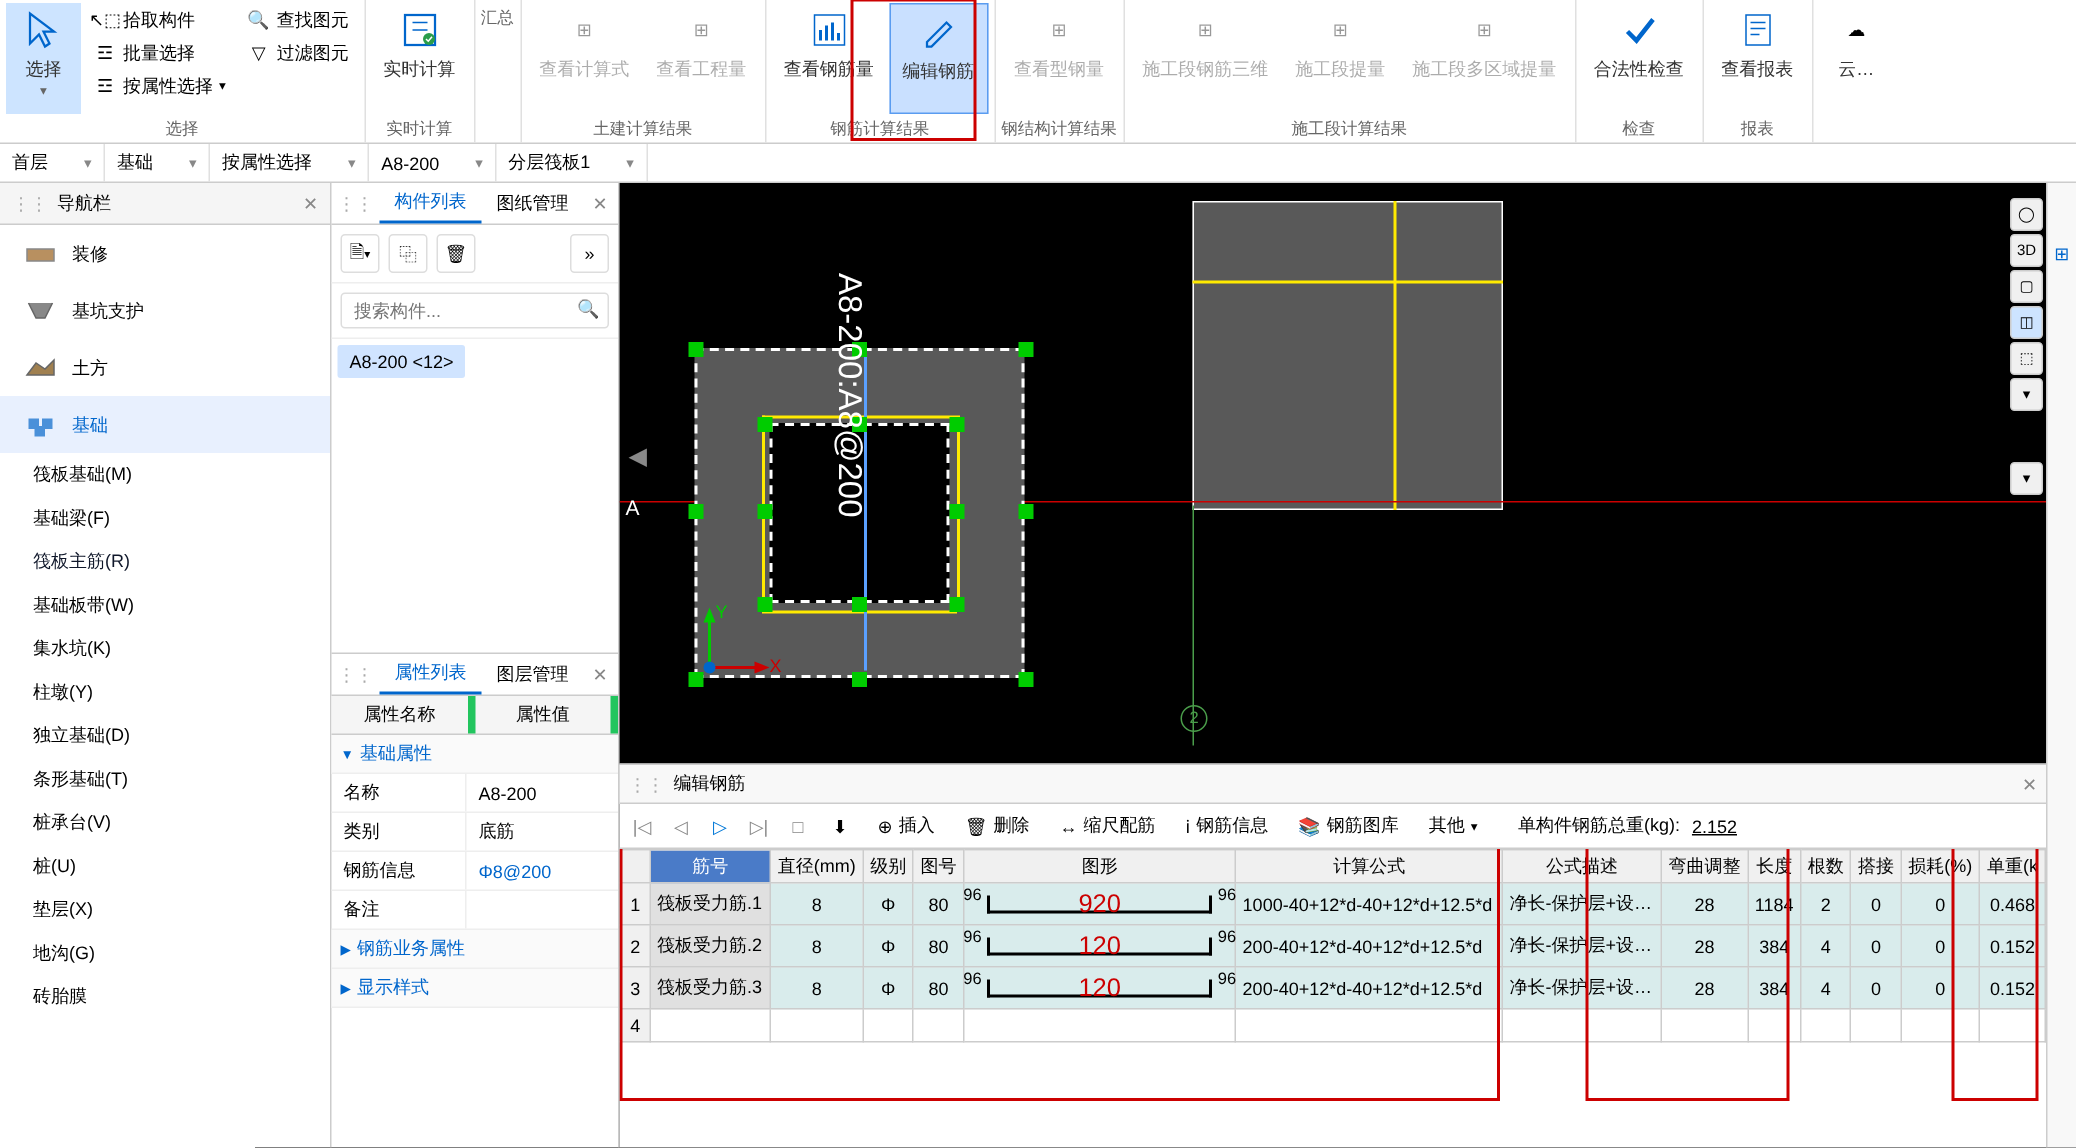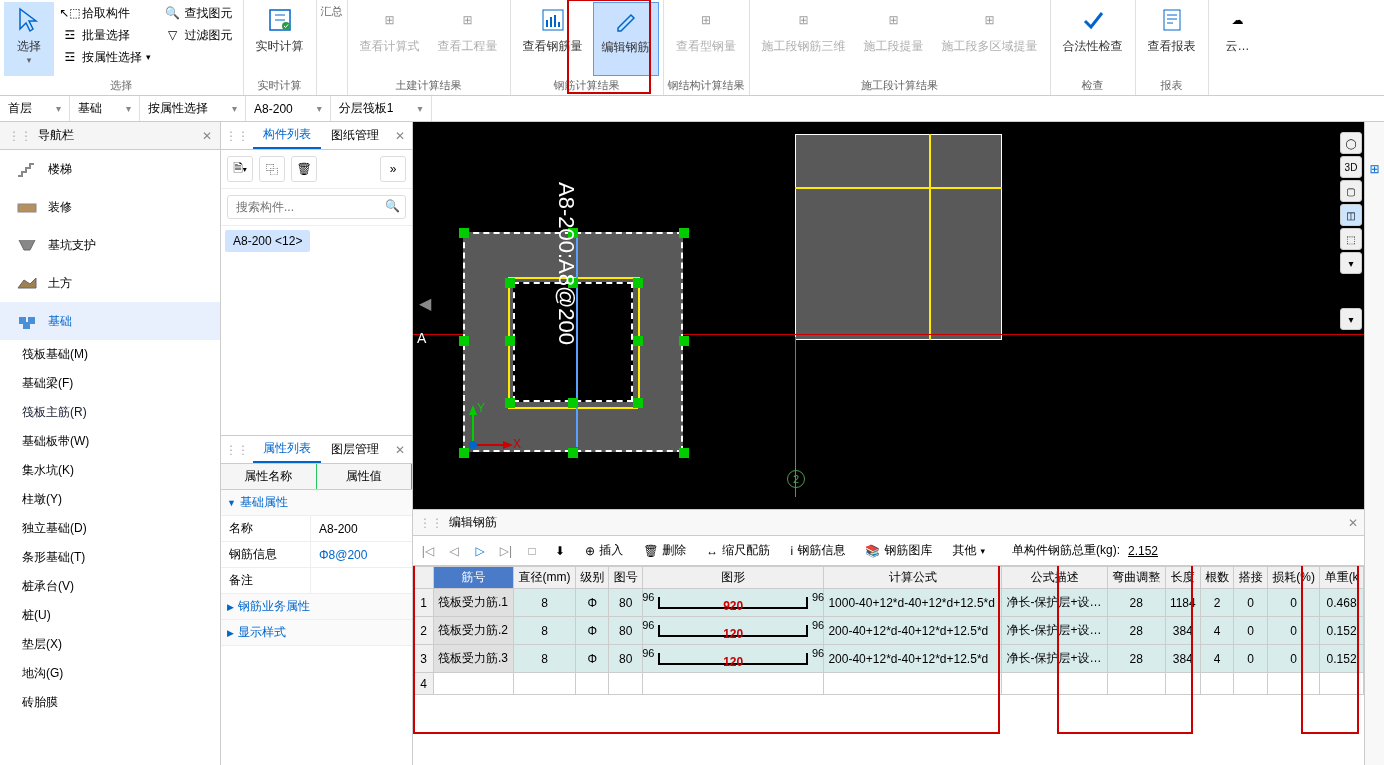--- a/index.html
+++ b/index.html
@@ -50,21 +50,21 @@
     .comp-tb-btn { width: 26px; height: 26px; border: 1px solid #ddd; border-radius: 3px; display: flex; align-items: center; justify-content: center; cursor: pointer; background: #fff; }
     .search-row { padding: 6px; border-bottom: 1px solid #eee; position: relative; }
     .search-input { width: 100%; padding: 4px 24px 4px 8px; border: 1px solid #ddd; border-radius: 3px; }
     .search-icon-pos { position: absolute; right: 12px; top: 10px; color: #aaa; }
     .comp-list { flex: 1; padding: 4px; }
     .comp-item { padding: 4px 8px; background: #d0e4ff; border-radius: 2px; cursor: pointer; font-size: 12px; display: inline-block; }
     
     
     .props-panel { height: 330px; border-top: 1px solid #ccc; display: flex; flex-direction: column; }
     .props-header-row { display: flex; height: 26px; border-bottom: 1px solid #ccc; background: #f5f5f5; }
-    .props-header-cell { flex: 1; display: flex; align-items: center; justify-content: center; border-right: 1px solid #22c55e; font-size: 12px; }
+    .props-header-cell { flex: 1; display: flex; align-items: center; justify-content: center; border-right: 5px solid #22c55e; font-size: 12px; }
     .props-row { display: flex; height: 26px; border-bottom: 1px solid #eee; }
     .props-cell-name { width: 90px; padding: 0 8px; display: flex; align-items: center; border-right: 1px solid #eee; font-size: 12px; }
     .props-cell-val { flex: 1; padding: 0 8px; display: flex; align-items: center; font-size: 12px; }
     .props-cell-val.link { color: #0066cc; cursor: pointer; }
     .props-group { display: flex; align-items: center; padding: 4px 6px; background: #fafafa; border-bottom: 1px solid #eee; cursor: pointer; font-size: 12px; color: #0066cc; gap: 4px; }
     .props-group .tri { font-size: 9px; }
     
     
     .canvas-area { flex: 1; display: flex; flex-direction: column; background: #000; position: relative; }
     .canvas-main { flex: 1; position: relative; overflow: hidden; }
@@ -84,21 +84,21 @@
     .bp-table table { border-collapse: collapse; width: 100%; }
     .bp-table th, .bp-table td { border: 1px solid #ccc; padding: 2px 4px; font-size: 12px; text-align: center; height: 22px; }
     .bp-table th { background: #f0f0f0; font-weight: normal; }
     .bp-table td { background: #d9ecec; }
     .bp-table .row-num { background: #f0f0f0; width: 20px; }
     .bp-table .sel-header { background: #4a7bc8; color: #fff; }
     .rebar-shape { display: inline-block; position: relative; width: 170px; height: 20px; }
     .rebar-line { border-bottom: 2px solid #000; position: absolute; bottom: 2px; left: 10px; right: 10px; }
     .rebar-hook-l { border-left: 2px solid #000; position: absolute; bottom: 2px; left: 10px; height: 12px; }
     .rebar-hook-r { border-right: 2px solid #000; position: absolute; bottom: 2px; right: 10px; height: 12px; }
-    .rebar-val { position: absolute; bottom: -2px; left: 50%; transform: translateX(-50%); color: #c00; font-size: 12px; font-weight: bold; }
+    .rebar-val { position: absolute; bottom: -2px; left: 50%; transform: translateX(-50%); color: #c00; font-size: 17px; }
     .rebar-end { position: absolute; bottom: 8px; font-size: 11px; }
     
     svg { display: block; }
   </style>
 </head>
 <body>
 
 <div class="ribbon">
 
   <div class="ribbon-group">
@@ -292,28 +292,20 @@
 
 <div class="main">
 
   <div class="left-nav">
     <div class="panel-header">
       <span class="grip">⋮⋮</span>
       <span class="panel-title">导航栏</span>
       <span class="panel-close">✕</span>
     </div>
     <div style="overflow:auto;flex:1;">
-      <div class="nav-item">
-          <span class="nav-icon">
-            <svg width="22" height="18">
-              <path d="M2 16 L6 16 L6 12 L10 12 L10 8 L14 8 L14 4 L18 4" fill="none" stroke="#888" stroke-width="2"></path>
-            </svg>
-          </span>
-          <span>楼梯</span>
-        </div>
       <div class="nav-item">
           <span class="nav-icon">
             <svg width="22" height="18">
               <rect x="2" y="6" width="18" height="8" fill="#b89060" stroke="#888"></rect>
             </svg>
           </span>
           <span>装修</span>
         </div>
       <div class="nav-item">
           <span class="nav-icon">
@@ -394,20 +386,24 @@
         <div class="props-header-cell">属性值</div>
       </div>
       <div class="props-group">
           <span class="tri">▼</span>
           <span>基础属性</span>
         </div>
       <div id="props-rows">
           <div class="props-row">
             <div class="props-cell-name">名称</div>
             <div class="props-cell-val ">A8-200</div>
+          </div>
+          <div class="props-row">
+            <div class="props-cell-name">类别</div>
+            <div class="props-cell-val ">底筋</div>
           </div>
           <div class="props-row">
             <div class="props-cell-name">钢筋信息</div>
             <div class="props-cell-val link">Φ8@200</div>
           </div>
           <div class="props-row">
             <div class="props-cell-name">备注</div>
             <div class="props-cell-val "></div>
           </div>
         </div>

